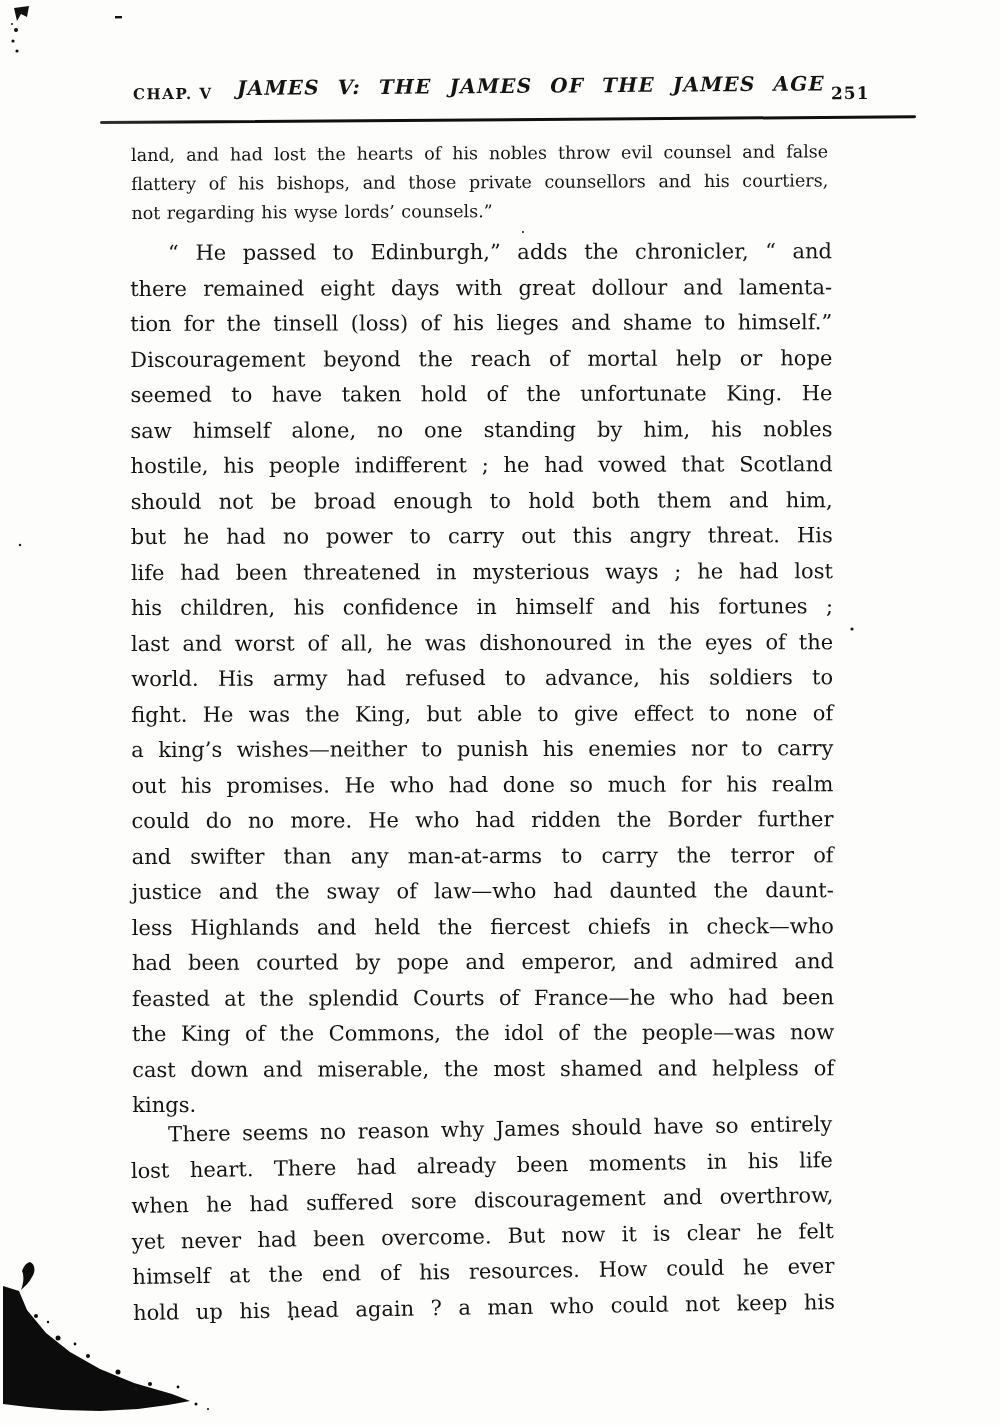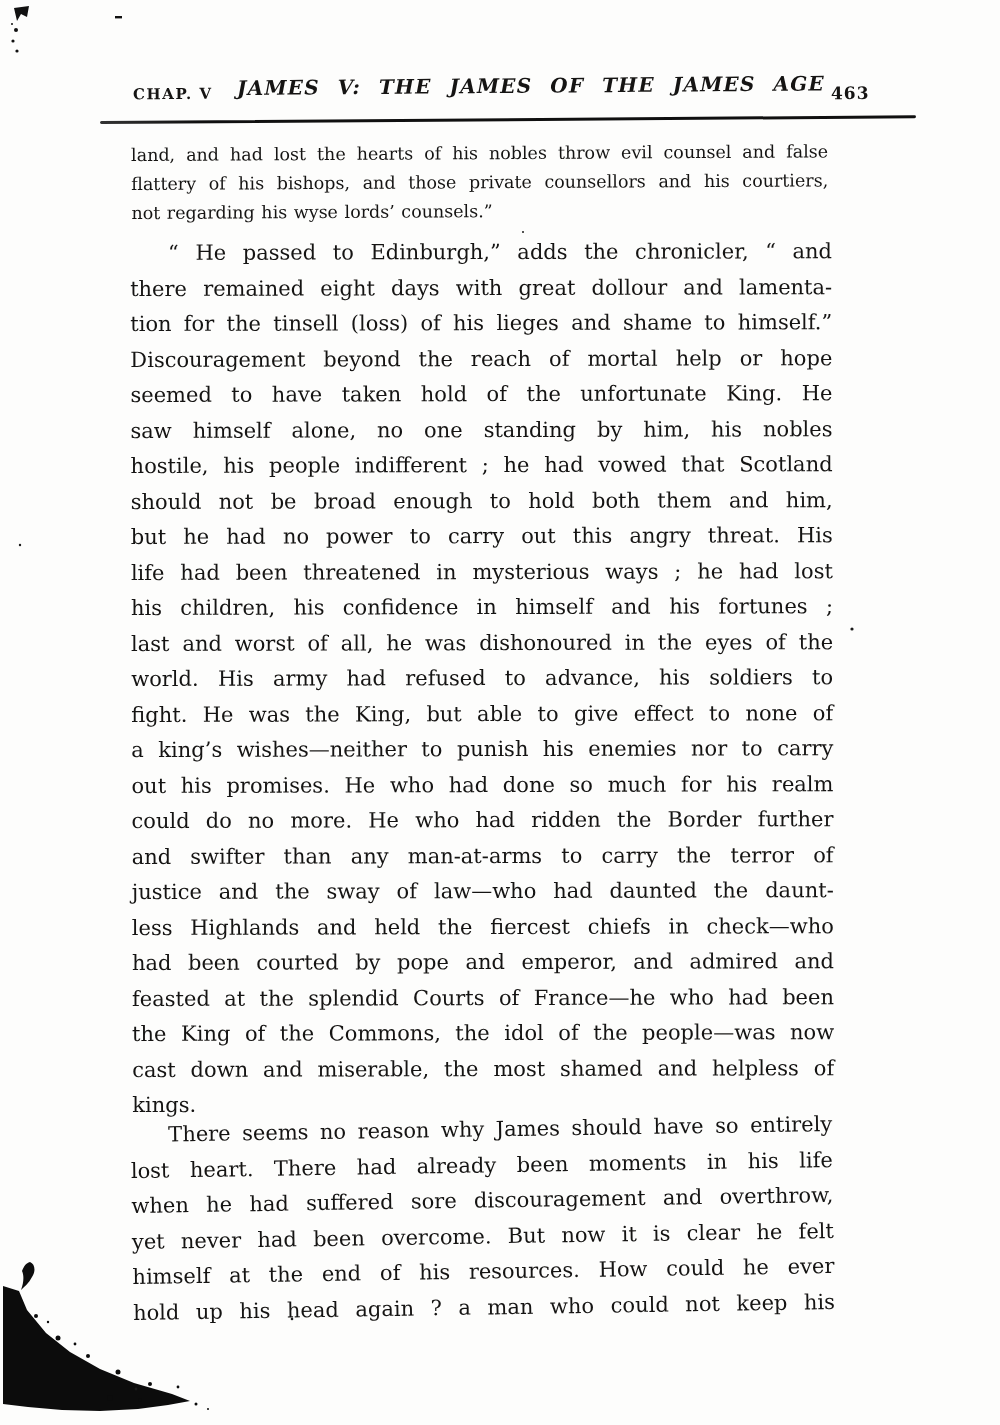--- a/index.html
+++ b/index.html
@@ -64,21 +64,21 @@
   <div class="running-title">
       <span>JAMES</span>
       <span>V:</span>
       <span>THE</span>
       <span>JAMES</span>
       <span>OF</span>
       <span>THE</span>
       <span>JAMES</span>
       <span>AGE</span>
     </div>
-  <div class="pagenum">463</div>
+  <div class="pagenum">251</div>
   <div class="rule"></div>
 
   <div class="quote">
       <div class="line">land, and had lost the hearts of his nobles throw evil counsel and false</div>
       <div class="line">flattery of his bishops, and those private counsellors and his courtiers,</div>
       <div class="line nojust">not regarding his wyse lords’ counsels.”</div>
     </div>
 
   <div class="para" id="paraA">
       <div class="line">“ He passed to Edinburgh,” adds the chronicler, “ and</div>

